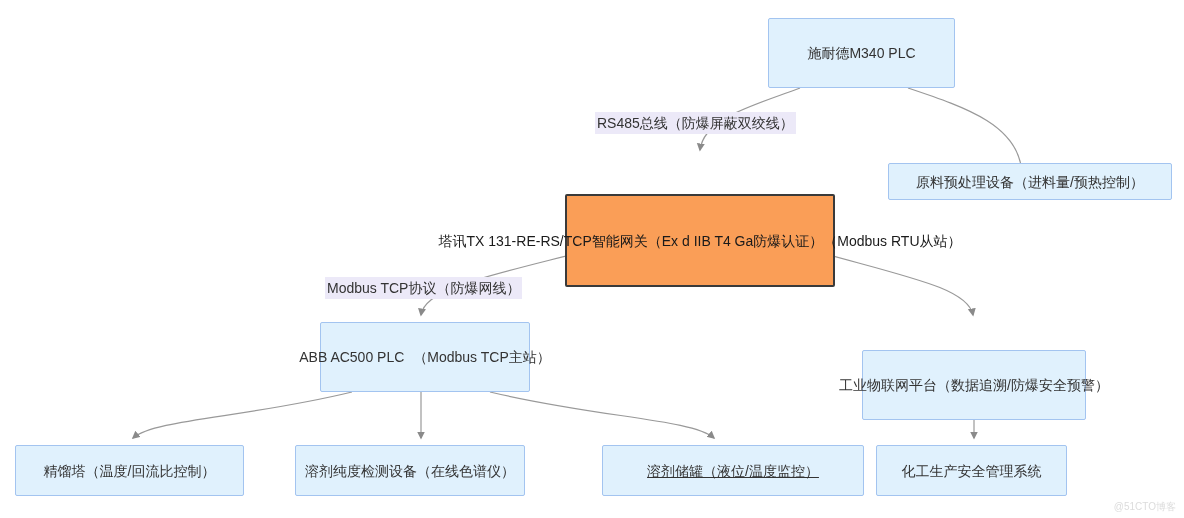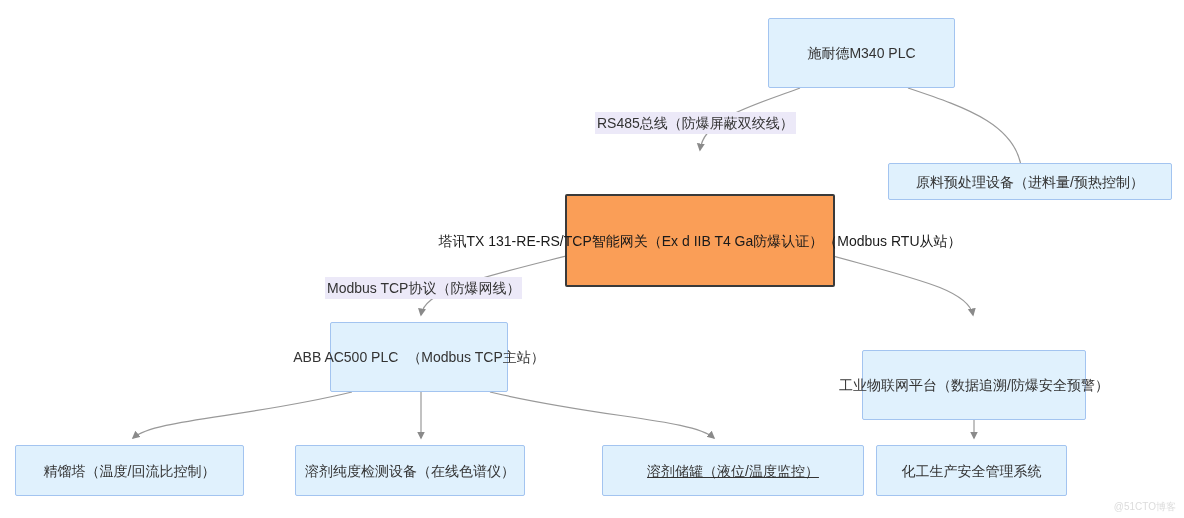--- a/index.html
+++ b/index.html
@@ -63,21 +63,21 @@
     font-size: 10px;
     color: #dcdcdc;
     z-index: 3;
     white-space: nowrap;
   }
 
   
   #node-schneider   { left: 768px; top: 18px;  width: 187px; height: 70px; }
   #node-gateway     { left: 565px; top: 160px; width: 270px; height: 93px; }
   #node-preprocess  { left: 888px; top: 163px; width: 284px; height: 37px; }
-  #node-abb         { left: 330px; top: 322px; width: 178px; height: 70px; gap: 9px; }
+  #node-abb         { left: 320px; top: 322px; width: 210px; height: 70px; gap: 9px; }
   #node-iot         { left: 862px; top: 322px; width: 224px; height: 70px; margin-top: 28px; }
   #node-tower       { left: 15px;  top: 445px; width: 229px; height: 51px; }
   #node-purity      { left: 295px; top: 445px; width: 230px; height: 51px; text-align: center; }
   #node-tank        { left: 602px; top: 445px; width: 262px; height: 51px; text-decoration: underline; }
   #node-safety      { left: 876px; top: 445px; width: 191px; height: 51px; }
 
   #label-rs485      { left: 595px; top: 112px; }
   #label-modbustcp  { left: 325px; top: 277px; }
 </style>
 </head>

